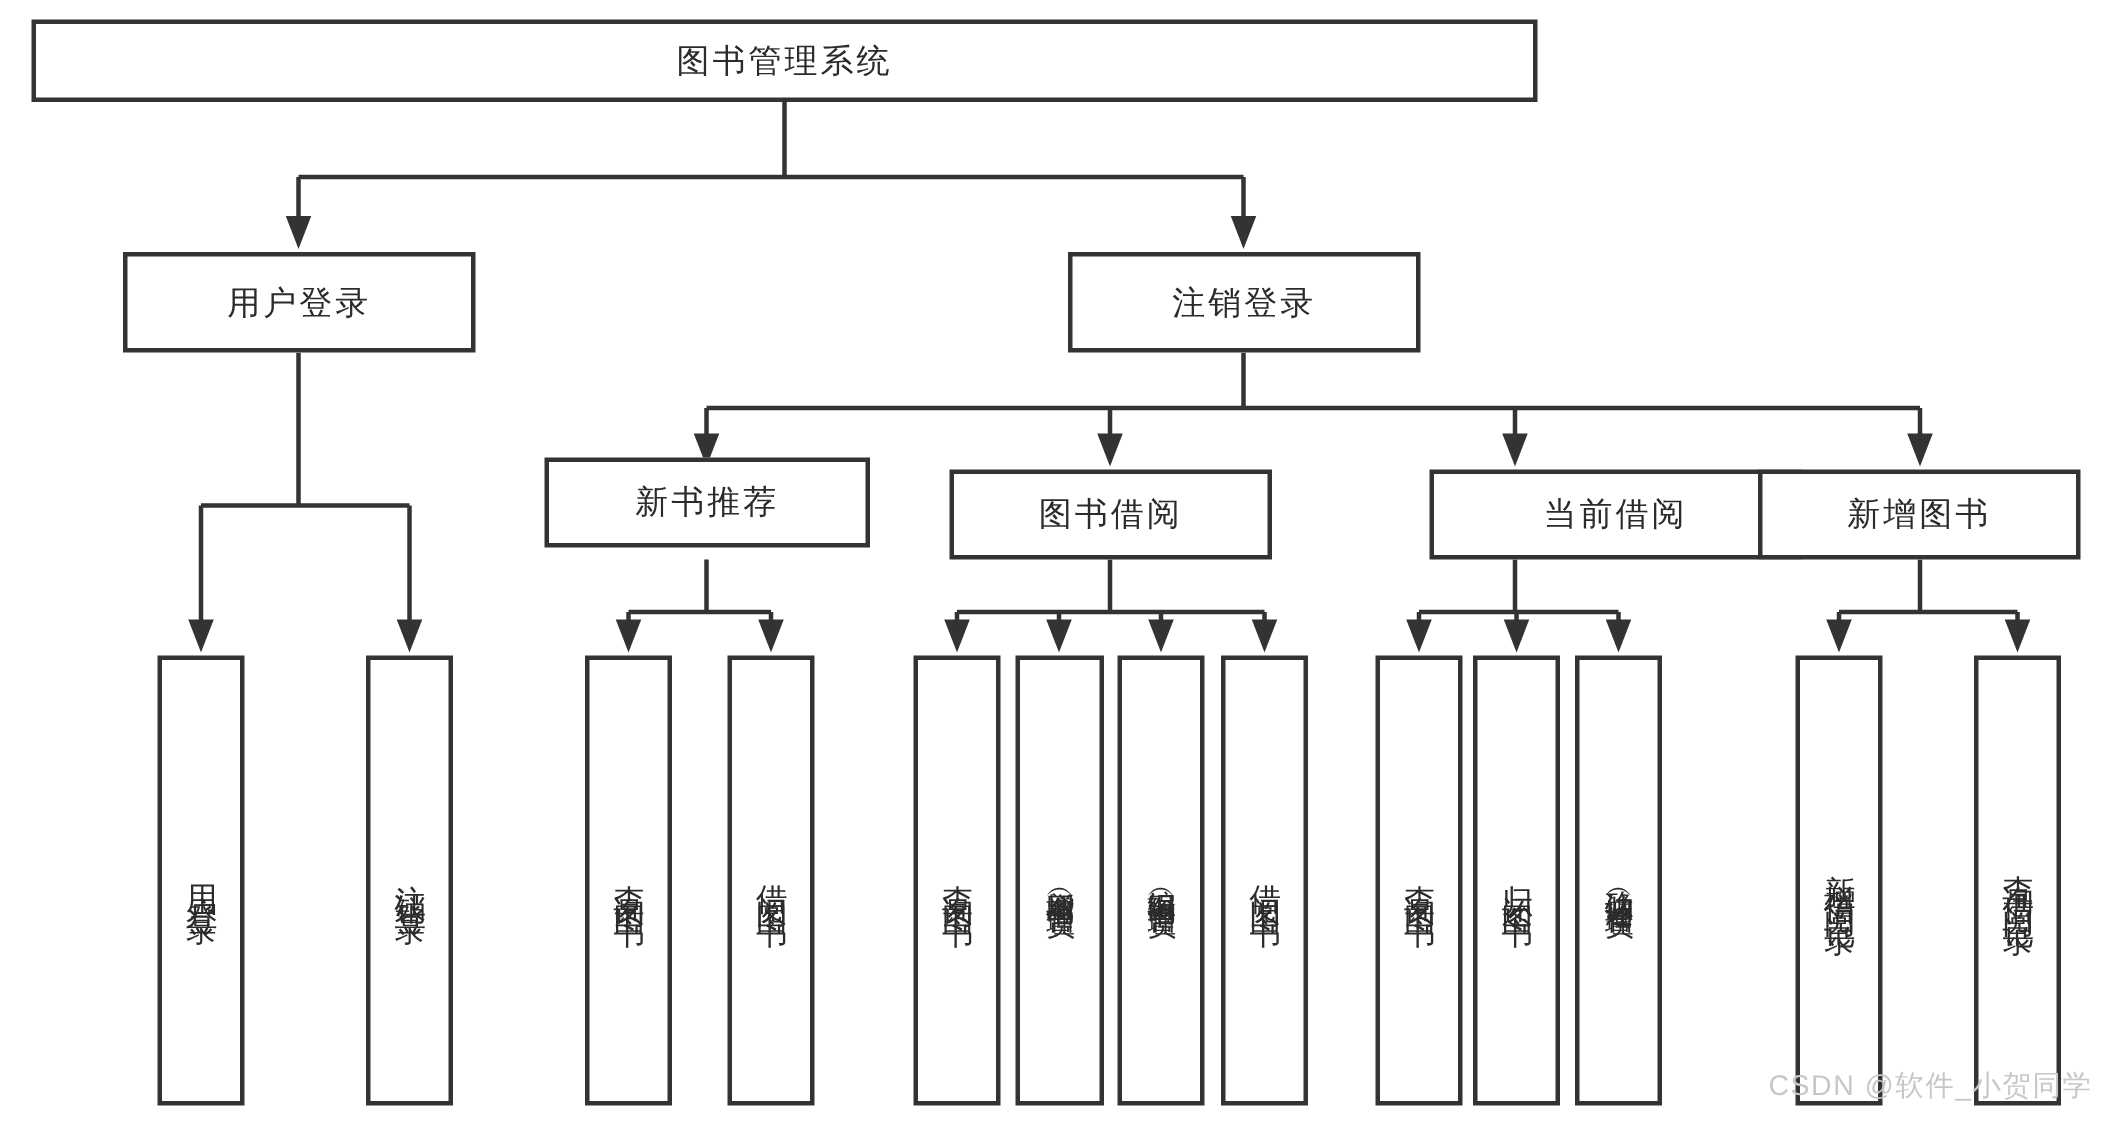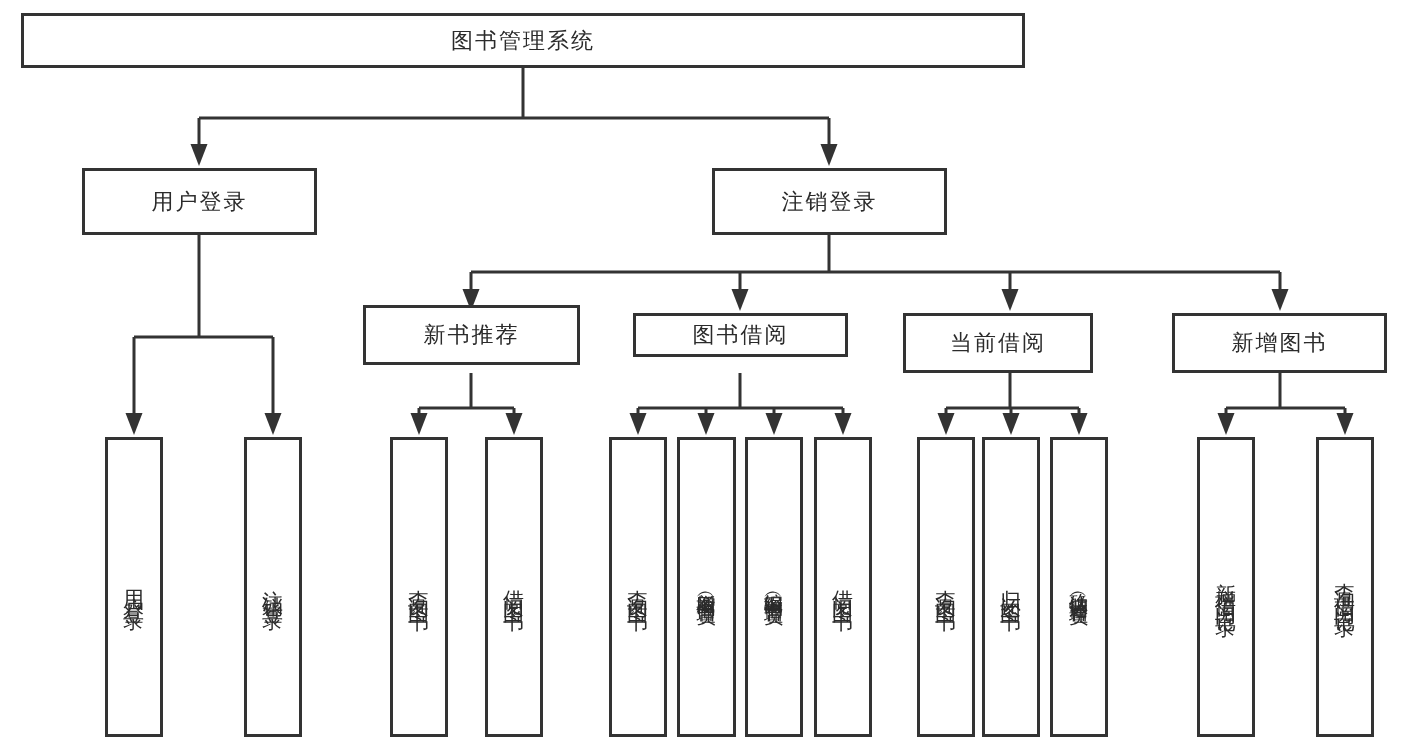--- a/index.html
+++ b/index.html
@@ -106,24 +106,24 @@
   <div class="node hbox" style="left:82px;top:168px;width:235px;height:67px">
     <span class="lbl">用户登录</span>
   </div>
   <div class="node hbox" style="left:712px;top:168px;width:235px;height:67px">
     <span class="lbl">注销登录</span>
   </div>
 
   <div class="node hbox" style="left:363px;top:305px;width:217px;height:60px">
     <span class="lbl">新书推荐</span>
   </div>
-  <div class="node hbox" style="left:633px;top:313px;width:215px;height:44px">
+  <div class="node hbox" style="left:633px;top:313px;width:215px;height:60px">
     <span class="lbl">图书借阅</span>
   </div>
-  <div class="node hbox" style="left:903px;top:313px;width:190px;height:60px">
+  <div class="node hbox" style="left:953px;top:313px;width:248px;height:60px">
     <span class="lbl">当前借阅</span>
   </div>
   <div class="node hbox" style="left:1172px;top:313px;width:215px;height:60px">
     <span class="lbl">新增图书</span>
   </div>
 
   <div class="node vbox" style="left:105px">
     <span class="lbl">用户登录</span>
   </div>
   <div class="node vbox" style="left:244px">
@@ -160,14 +160,15 @@
     <span class="lbl long">确认归还（管理员）</span>
   </div>
 
   <div class="node vbox" style="left:1197px">
     <span class="lbl">新增借阅记录</span>
   </div>
   <div class="node vbox" style="left:1316px">
     <span class="lbl">查询借阅记录</span>
   </div>
 
+  <div class="watermark">CSDN @软件_小贺同学</div>
 
 </div>
 
 </body></html>

